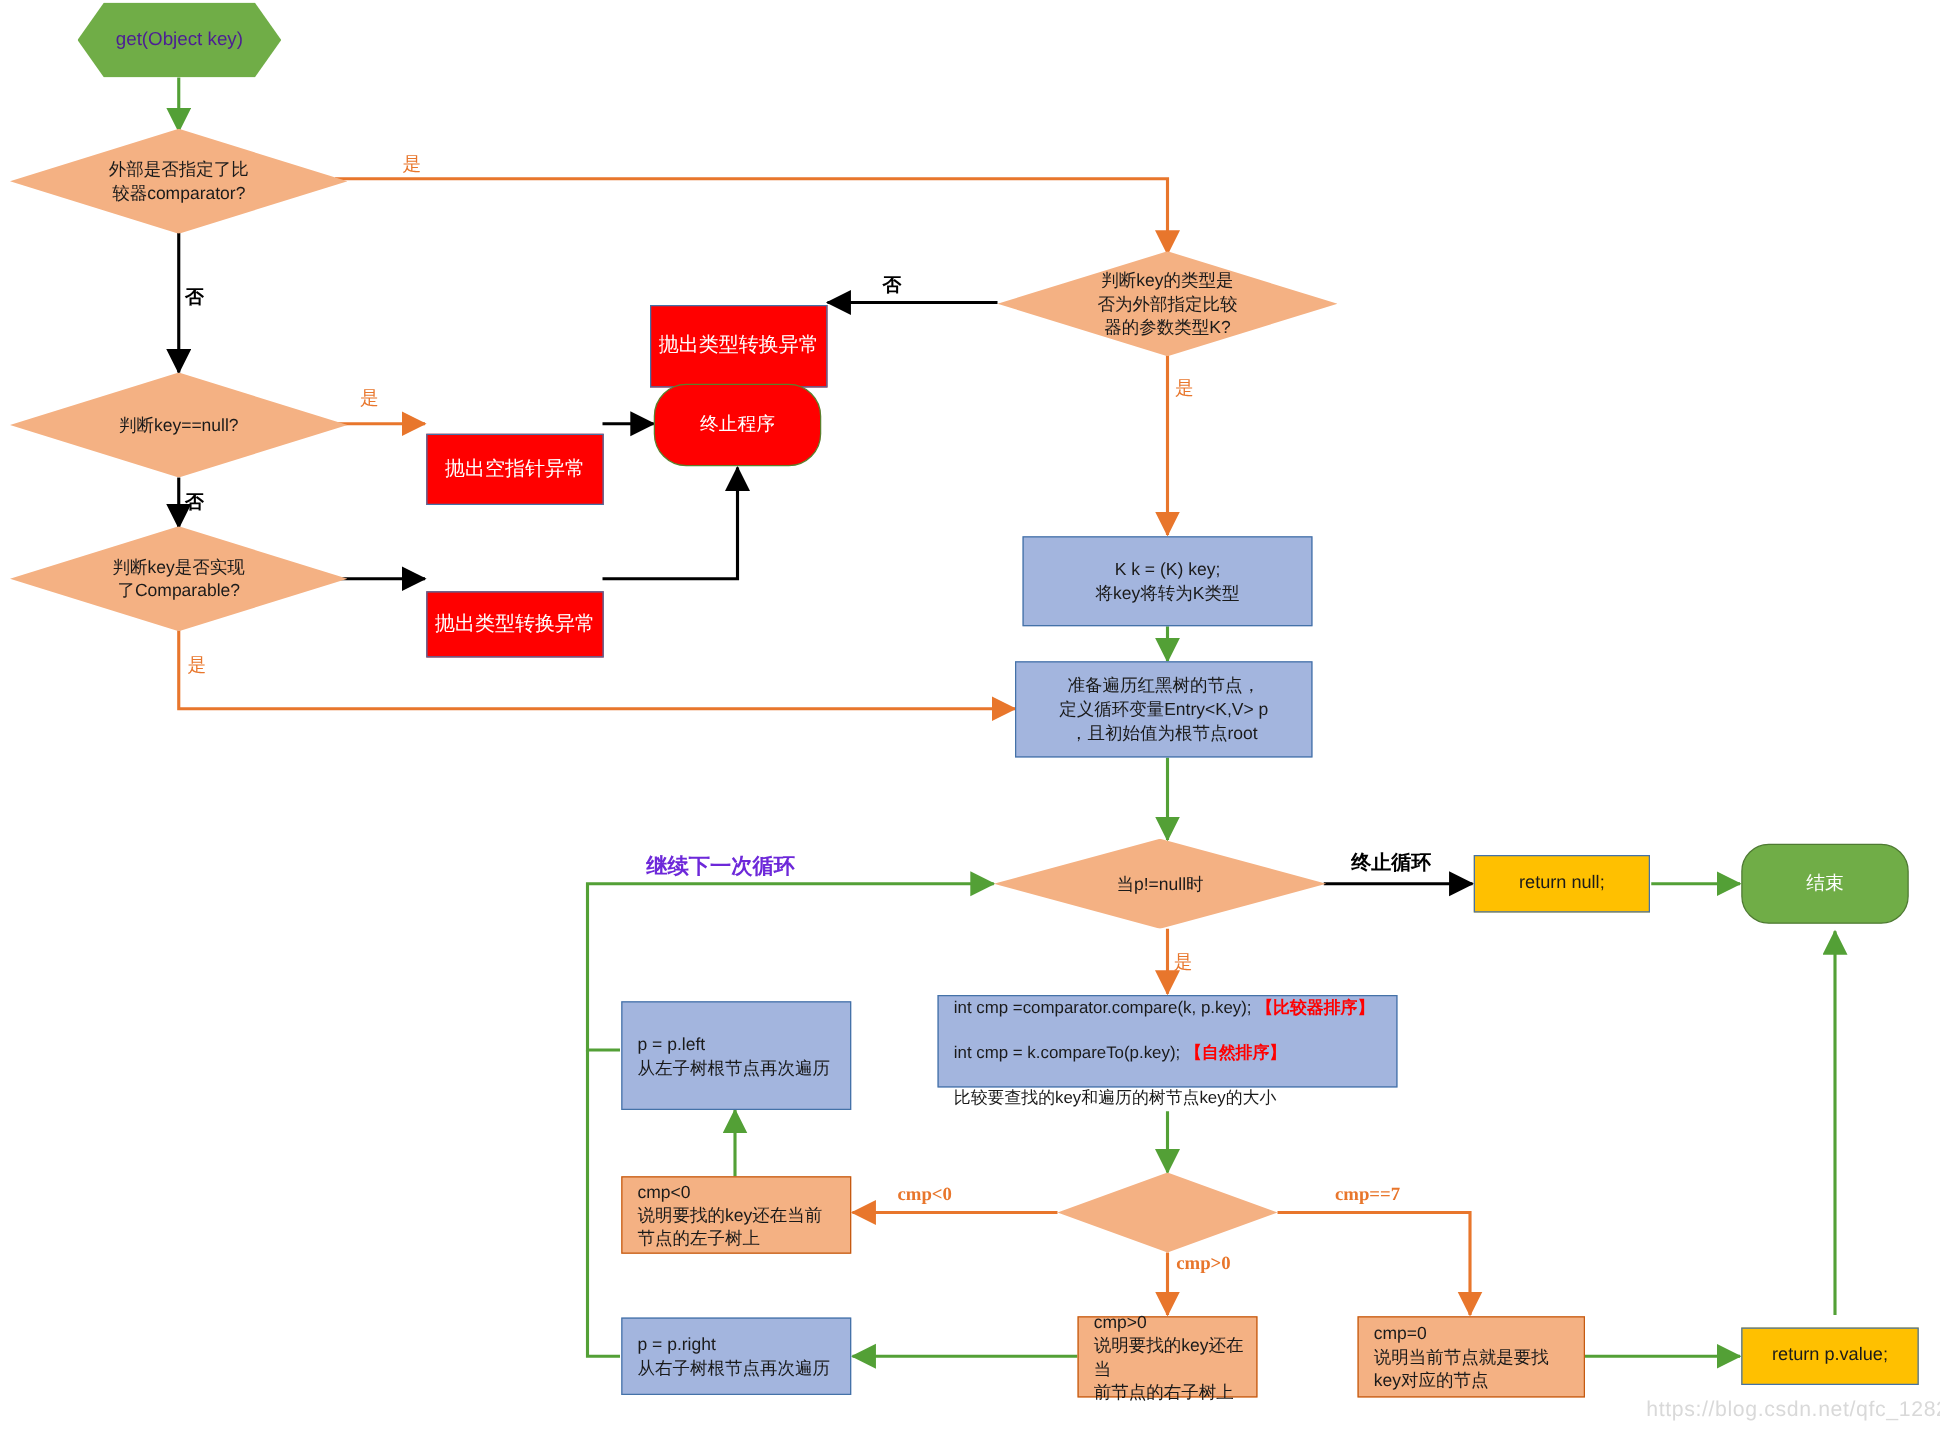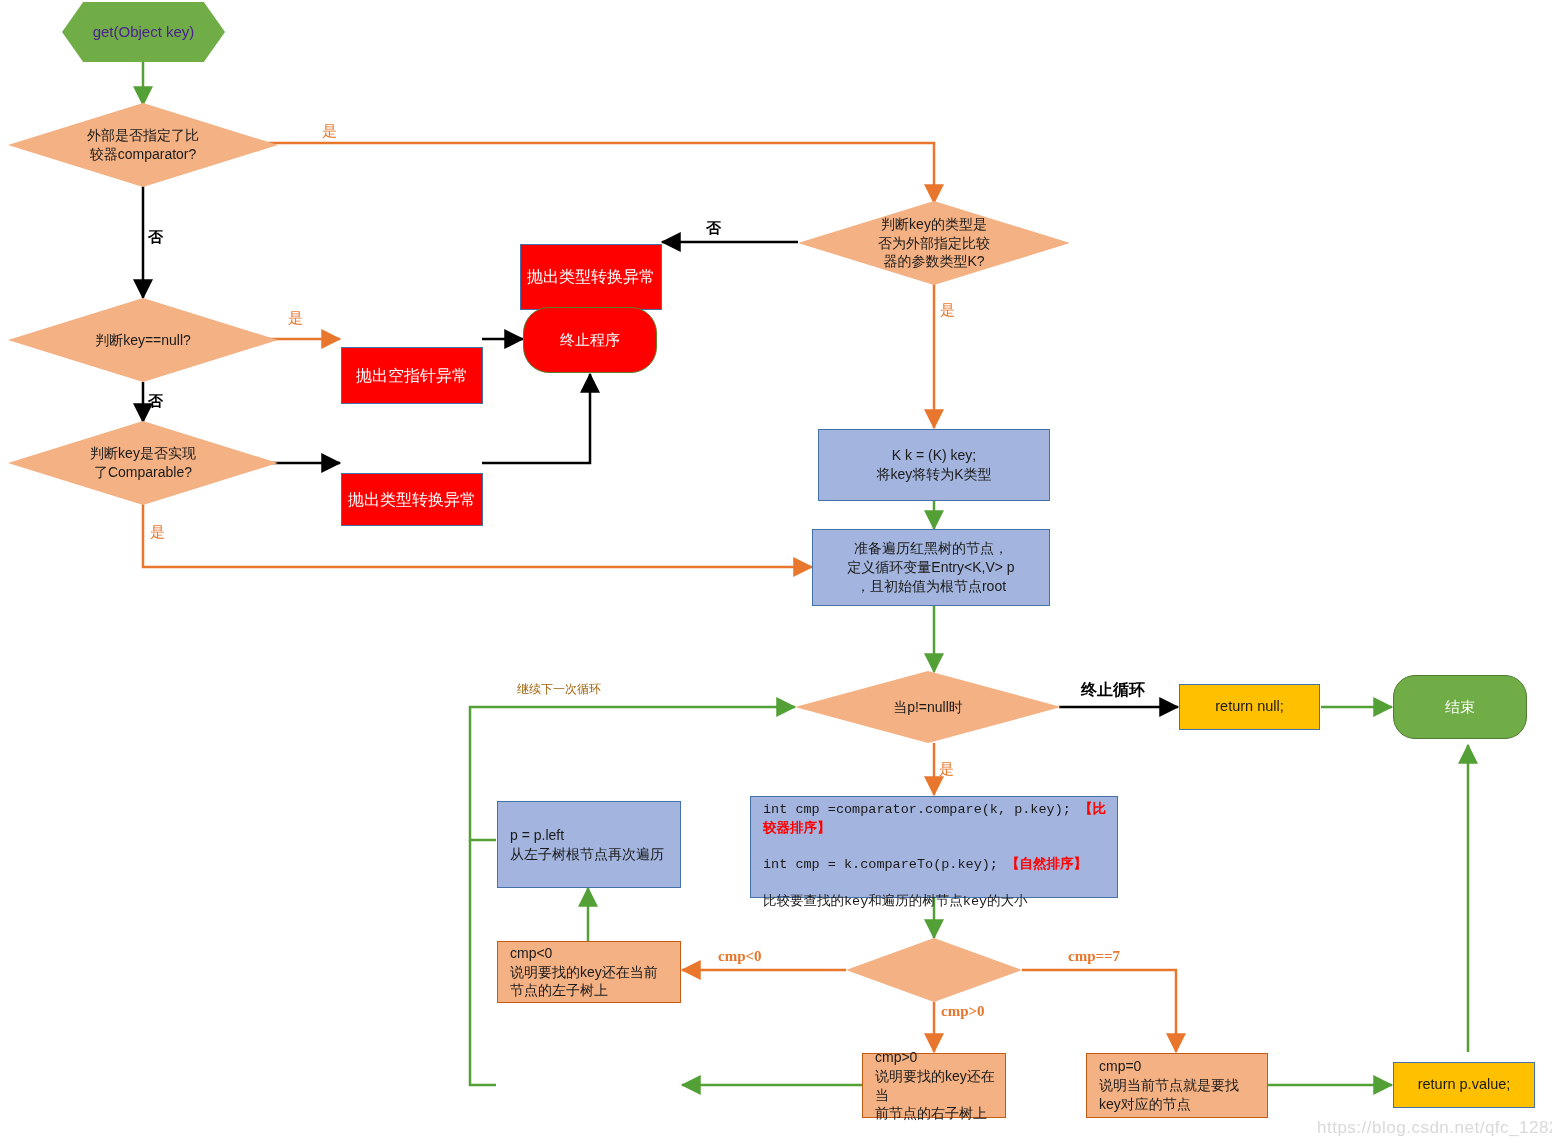--- a/index.html
+++ b/index.html
@@ -29,21 +29,21 @@
   .rect-yellow{background:#FFC000;border:1px solid #4472A8;color:#1a1a1a;font-size:14.5px;}
   .rect-orange{background:#F4B183;border:1px solid #C55A11;color:#1a1a1a;font-size:14px;}
 
   .align-left{justify-content:flex-start;text-align:left;padding-left:12px;}
   .align-left .txt{text-align:left;}
 
   
   .elabel{position:absolute;font-size:15px;white-space:nowrap;}
   .lab-orange{color:#E8762C;}
   .lab-black{color:#000000;font-weight:bold;}
-  .lab-green{color:#a16207;font-weight:normal;font-size:12px;}
+  .lab-green{color:#6d28d9;font-weight:bold;font-size:17px;}
   .lab-mono{font-family:"Liberation Serif","DejaVu Serif",serif;color:#E8762C;font-weight:bold;font-size:15px;}
   .lab-bold-black{color:#000;font-weight:bold;font-size:16px;}
 
   .code-red{color:#FF0000;font-weight:bold;}
 
   .watermark{position:absolute;color:#D9D9D9;font-size:17px;letter-spacing:.5px;}
 </style>
 </head>
 <body>
 
@@ -178,21 +178,21 @@
   </div>
 
   <div class="node rect-yellow" style="left:1179px;top:684px;width:141px;height:46px;">
     <span class="txt">return null;</span>
   </div>
 
   <div class="node term" style="left:1393px;top:675px;width:134px;height:64px;">
     <span class="txt">结束</span>
   </div>
 
-  <div class="node rect-blue align-left" style="left:750px;top:796px;width:368px;height:102px;font-family:Liberation Mono, monospace;">
+  <div class="node rect-blue align-left" style="left:750px;top:796px;width:368px;height:74px;">
     <span class="txt" style="font-size:13.5px;">
       <span>int cmp =comparator.compare(k, p.key); </span><span class="code-red">【比较器排序】</span><br>
       <span>int cmp = k.compareTo(p.key); </span><span class="code-red">【自然排序】</span><br>
       <span>比较要查找的key和遍历的树节点key的大小</span>
     </span>
   </div>
 
   <div class="node diamond" style="left:846px;top:938px;width:176px;height:64px;">
     <span class="dshape"></span>
     <span class="txt"></span>
@@ -202,20 +202,24 @@
     <span class="txt">p = p.left
 从左子树根节点再次遍历</span>
   </div>
 
   <div class="node rect-orange align-left" style="left:497px;top:941px;width:184px;height:62px;">
     <span class="txt">cmp&lt;0
 说明要找的key还在当前
 节点的左子树上</span>
   </div>
 
+  <div class="node rect-blue align-left" style="left:497px;top:1054px;width:184px;height:62px;">
+    <span class="txt">p = p.right
+从右子树根节点再次遍历</span>
+  </div>
 
   <div class="node rect-orange align-left" style="left:862px;top:1053px;width:144px;height:65px;">
     <span class="txt">cmp&gt;0
 说明要找的key还在当
 前节点的右子树上</span>
   </div>
 
   <div class="node rect-orange align-left" style="left:1086px;top:1053px;width:182px;height:65px;">
     <span class="txt">cmp=0
 说明当前节点就是要找

